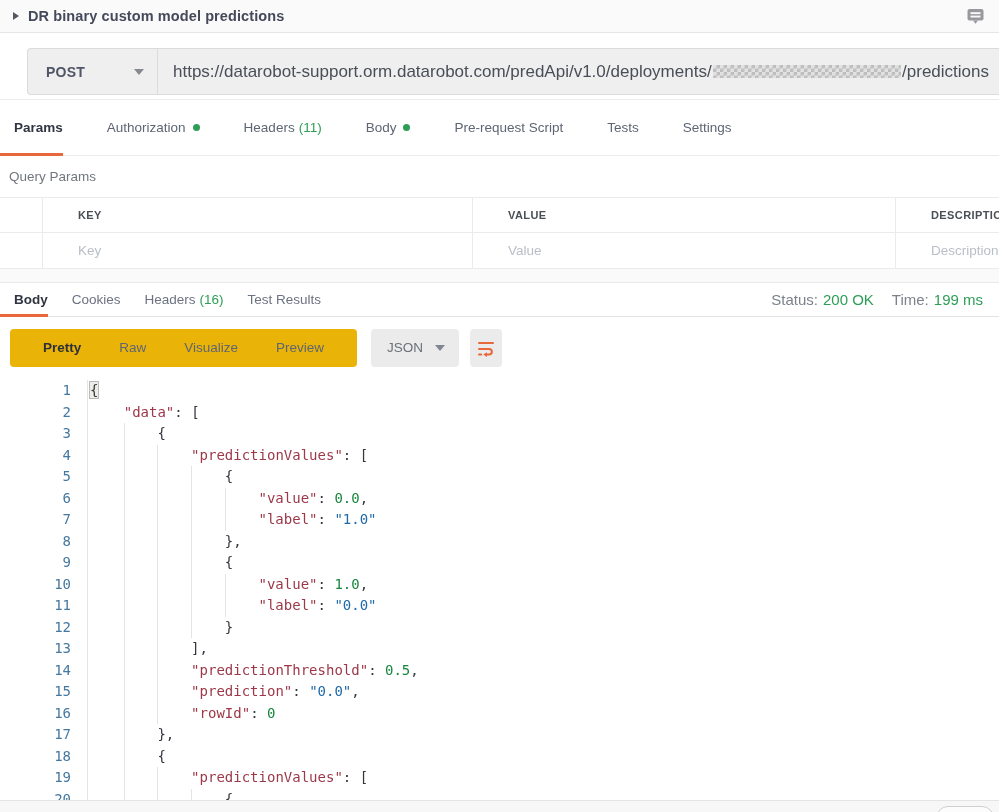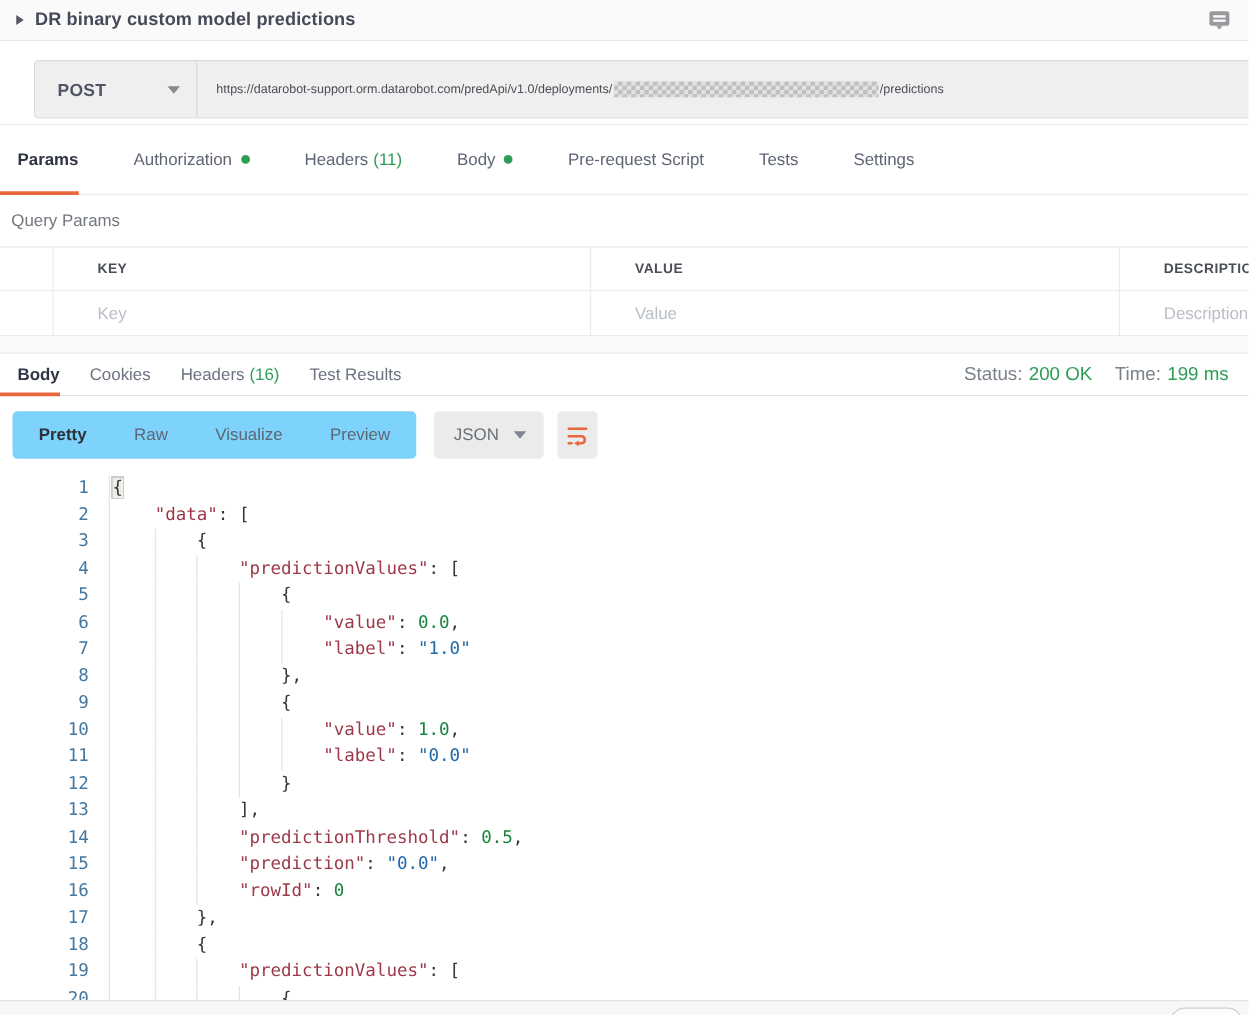--- a/index.html
+++ b/index.html
@@ -16,21 +16,21 @@
   .disclosure { width:0; height:0; border-left:6px solid #55585f; border-top:4.5px solid transparent; border-bottom:4.5px solid transparent; margin-right:9px; }
   .req-title { font-size:14.5px; font-weight:700; color:#45495a; letter-spacing:.1px; }
   .title-spacer { flex:1; }
   .comment-btn { width:24px; height:24px; display:flex; align-items:center; justify-content:center; cursor:pointer; }
   
   .url-row { height:67px; border-bottom:1px solid #ebebeb; padding:15px 0 0 27px; background:#fff; }
   .url-bar { display:flex; height:47px; background:#efefef; border:1px solid #dbdbdb; border-radius:4px 0 0 4px; border-right:none; overflow:hidden; }
   .method-box { width:130px; display:flex; align-items:center; justify-content:space-between; padding:0 13px 0 18px; border-right:1px solid #dbdbdb; cursor:pointer; flex:none; }
   .method-label { font-size:14px; font-weight:600; color:#4f5564; letter-spacing:.2px; }
   .caret { width:0; height:0; border-left:5px solid transparent; border-right:5px solid transparent; border-top:6px solid #86898f; }
-  .url-field { flex:1; display:flex; align-items:center; padding:0 10px 0 15px; font-size:10px; color:#4a4e57; white-space:nowrap; overflow:hidden; }
+  .url-field { flex:1; display:flex; align-items:center; padding:0 10px 0 15px; font-size:17px; color:#4a4e57; white-space:nowrap; overflow:hidden; }
   .redacted {
     display:inline-block; width:212px; height:13px; margin:0 1px; vertical-align:-2px; border-radius:1px;
     background-image:
       linear-gradient(45deg,#bdbdbd 25%,transparent 25%,transparent 75%,#bdbdbd 75%),
       linear-gradient(45deg,#bdbdbd 25%,#e2e2e2 25%,#e2e2e2 75%,#bdbdbd 75%);
     background-size:7px 7px; background-position:0 0,3.5px 3.5px;
     filter:blur(.6px);
   }
   
   .req-tabs { height:56px; border-bottom:1px solid #ebebeb; display:flex; align-items:stretch; padding-left:14px; }
@@ -56,21 +56,21 @@
   .stab { position:relative; display:flex; align-items:center; margin-right:24px; font-size:13.5px; color:#6b7280; cursor:pointer; }
   .stab.active { color:#2f3542; font-weight:600; }
   .stab.active::after { content:""; position:absolute; left:-14px; right:0; bottom:-1px; height:3px; background:var(--orange); }
   .stab .count { color:#2e9e57; margin-left:4px; }
   .resp-meta { display:flex; align-items:center; font-size:15px; }
   .meta-label { color:#7b828c; }
   .meta-value { color:#2e9e57; margin-left:5px; }
   .meta-gap { width:18px; }
   
   .resp-toolbar { height:61px; display:flex; align-items:center; padding-left:10px; background:#fff; }
-  .view-switch { display:flex; align-items:flex-end; height:38px; background:#7dd3fc; border-radius:4px; padding:0 2px; }
+  .view-switch { display:flex; align-items:flex-end; height:38px; background:#eab308; border-radius:4px; padding:0 14px; }
   .view-item { padding:0 19px; font-size:13.5px; color:#5e6673; line-height:38px; cursor:pointer; border-radius:4px; }
   .view-item.active { color:#2d3139; font-weight:700; }
   .lang-select { margin-left:14px; height:38px; background:#ebebeb; border-radius:4px; display:flex; align-items:center; padding:0 14px 0 16px; cursor:pointer; }
   .lang-label { font-size:13.5px; color:#6a7077; margin-right:12px; }
   .lang-select .caret { border-top-color:#7f8692; }
   .wrap-btn { margin-left:11px; width:32px; height:38px; background:#ebebeb; border-radius:4px; display:flex; align-items:center; justify-content:center; cursor:pointer; }
   
   .code-area { height:422px; overflow:hidden; background:#fff; padding-top:2px; font-family:"DejaVu Sans Mono", monospace; font-size:14px; }
   .cl { display:flex; height:21.5px; line-height:21.5px; }
   .ln { flex:none; width:88px; padding-right:16px; text-align:right; color:#4578a0; border-right:1px solid #e4e4e4; }

